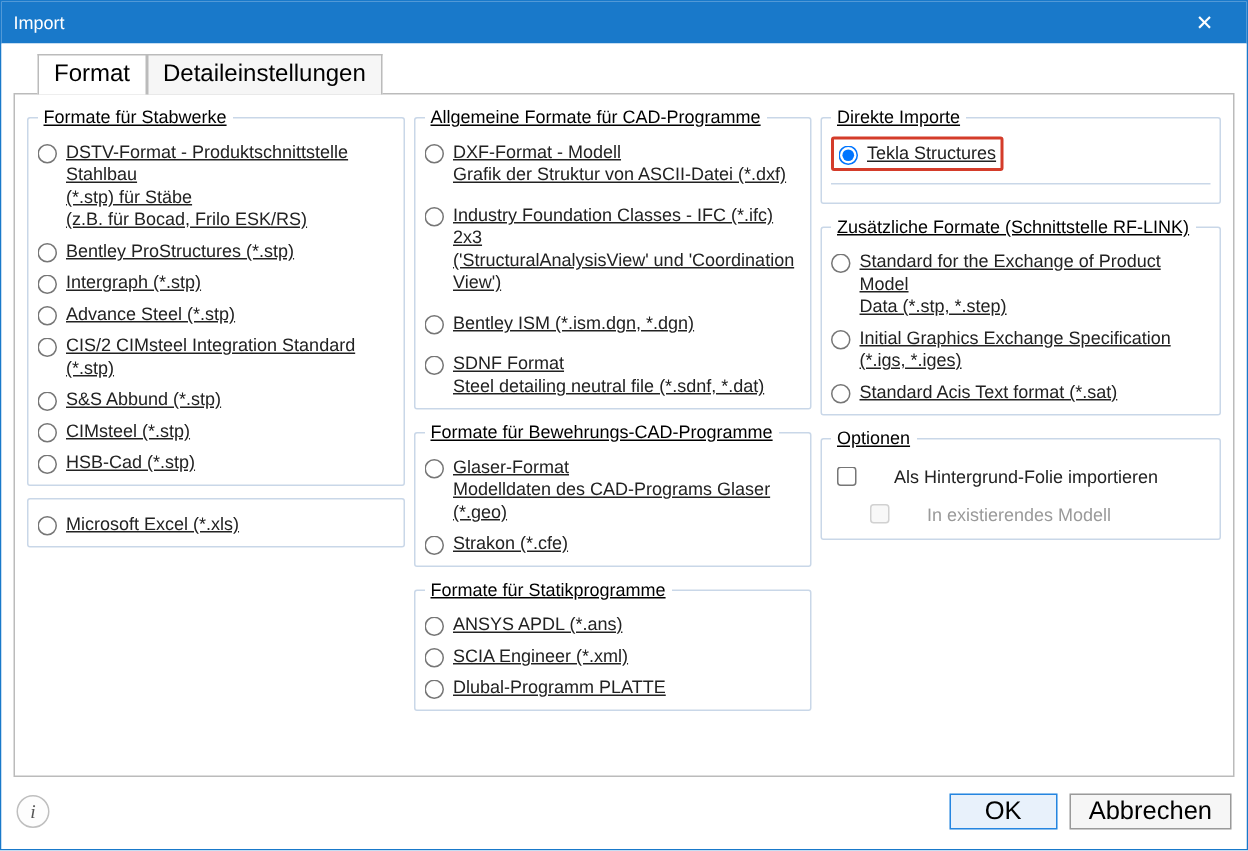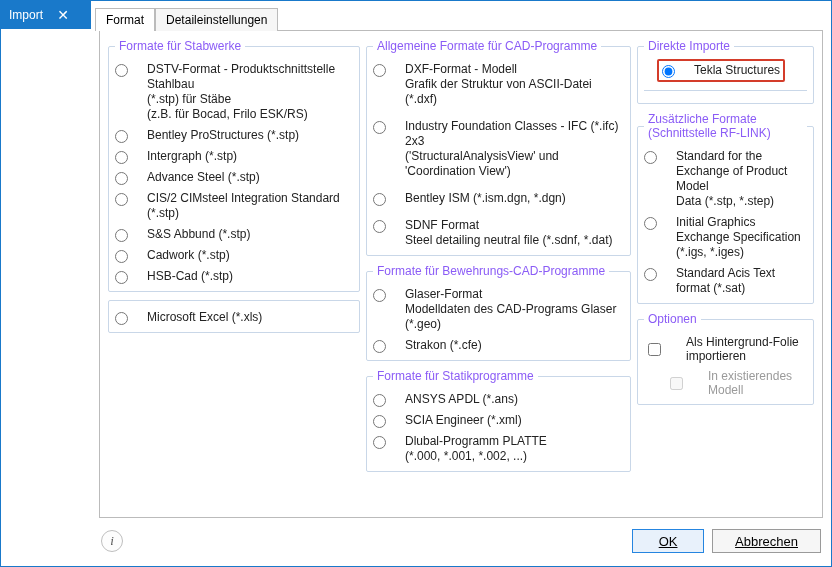--- a/index.html
+++ b/index.html
@@ -1,43 +1,43 @@
 <!DOCTYPE html>
 <html><head>
 <meta charset="utf-8">
 <style>
   * { box-sizing: border-box; }
   html, body { margin:0; padding:0; font-family: "Segoe UI", Tahoma, Arial, sans-serif; }
   body { width:832px; height:567px; overflow:hidden; background:#fff; }
-  .win { width:832px; height:567px; border:1px solid #1979ca; display:flex; }
+  .win { width:832px; height:567px; border:1px solid #1979ca; display:flex; flex-direction:column; }
   .titlebar { height:28px; background:#1979ca; color:#fff; display:flex; align-items:center; padding:0 8px; font-size:12px; }
   .titlebar .title { flex:1; }
   .titlebar .close { width:40px; text-align:center; font-size:14px; }
   .client { flex:1; display:flex; flex-direction:column; background:#fff; }
-  .tabs { display:flex; padding:6px 8px 0 4px; font-size:12px; gap:0; }
+  .tabs { display:flex; padding:6px 8px 0 24px; font-size:16px; gap:0; }
   .tab { padding:4px 10px; border:1px solid #bbb; border-bottom:none; background:#f6f6f6; position:relative; top:1px; }
   .tab.active { background:#fff; border-color:#bbb; z-index:2; }
   .tabcontent { flex:1; border:1px solid #bbb; margin:0 8px 6px 8px; background:#fff; padding:8px; display:flex; gap:6px; font-size:12px; color:#222; }
   .col { display:flex; flex-direction:column; gap:8px; }
   .col1 { width:252px; }
   .col2 { width:265px; }
   .col3 { flex:1; }
   fieldset { border:1px solid #c9d7e8; border-radius:2px; padding:6px 6px 4px 6px; margin:0; }
-  legend { color:#8b5cf6; font-size:12px; padding:0 4px; }
-  .opt { display:flex; align-items:flex-start; gap:19px; padding:3px 0; }
+  legend { color:#000000; font-size:12px; padding:0 4px;text-decoration:underline; }
+  .opt { display:flex; align-items:flex-start; gap:6px; padding:3px 0;text-decoration:underline; }
   .opt input[type=radio], .opt input[type=checkbox] { margin:2px 0 0 0; width:13px; height:13px; flex:none; }
   .opt .txt { line-height:1.25; }
   .opt .sub { display:block; margin-left:0; }
   .highlight-box { border:2px solid #d43c2a; border-radius:2px; padding:1px 1px; display:inline-flex; align-items:center; }
-  .highlight-wrap { display:inline-block;margin-left:13px; }
+  .highlight-wrap { display:inline-block; }
   .direct-block { padding-bottom:4px; }
   .separator { border:none; border-top:1px solid #c9d7e8; margin:4px 0 8px 0; }
   .footer { height:42px; display:flex; align-items:center; padding:0 10px 8px 10px; gap:8px; }
   .footer .spacer { flex:1; }
-  .btn { height:24px; min-width:72px; padding:0 22px; font-size:13px; border:1px solid #9a9a9a; background:#f6f6f6;text-decoration:underline; }
+  .btn { height:24px; min-width:72px; padding:0 12px; font-size:17px; border:1px solid #9a9a9a; background:#f6f6f6; }
   .btn.default { border:1px solid #2585e0; background:#e8f1fb; }
   .help { width:22px; height:22px; border:1px solid #bfbfbf; border-radius:11px; display:flex; align-items:center; justify-content:center; font-size:13px; color:#555; background:#fdfdfd; font-style:italic; font-family:Georgia, serif; }
   .checkbox-opt { display:flex; align-items:center; gap:22px; padding:3px 0; }
   .indent { margin-left:22px; color:#9a9a9a; }
   .indent input { accent-color:#9a9a9a; }
 </style>
 </head>
 <body>
 
 <div class="win">
@@ -74,21 +74,21 @@
           <label class="opt">
               <input type="radio" name="fmt" style="">
               <span class="txt">CIS/2 CIMsteel Integration Standard (*.stp)</span>
             </label>
           <label class="opt">
               <input type="radio" name="fmt" style="">
               <span class="txt">S&amp;S Abbund (*.stp)</span>
             </label>
           <label class="opt">
               <input type="radio" name="fmt" style="">
-              <span class="txt">Cadwork (*.stp)</span>
+              <span class="txt">CIMsteel (*.stp)</span>
             </label>
           <label class="opt">
               <input type="radio" name="fmt" style="">
               <span class="txt">HSB-Cad (*.stp)</span>
             </label>
         </fieldset>
         <fieldset>
           <label class="opt">
               <input type="radio" name="fmt" style="">
               <span class="txt">Microsoft Excel (*.xls)</span>
@@ -132,21 +132,21 @@
           <label class="opt">
               <input type="radio" name="fmt" style="">
               <span class="txt">ANSYS APDL (*.ans)</span>
             </label>
           <label class="opt">
               <input type="radio" name="fmt" style="">
               <span class="txt">SCIA Engineer (*.xml)</span>
             </label>
           <label class="opt">
               <input type="radio" name="fmt" style="">
-              <span class="txt"><span>Dlubal-Programm PLATTE</span><span class="sub">(*.000, *.001, *.002, ...)</span></span>
+              <span class="txt"><span>Dlubal-Programm PLATTE</span></span>
             </label>
         </fieldset>
       </div>
 
       <div class="col col3">
         <fieldset>
           <legend>Direkte Importe</legend>
           <div class="direct-block">
             <span class="highlight-wrap">
               <span class="highlight-box">

